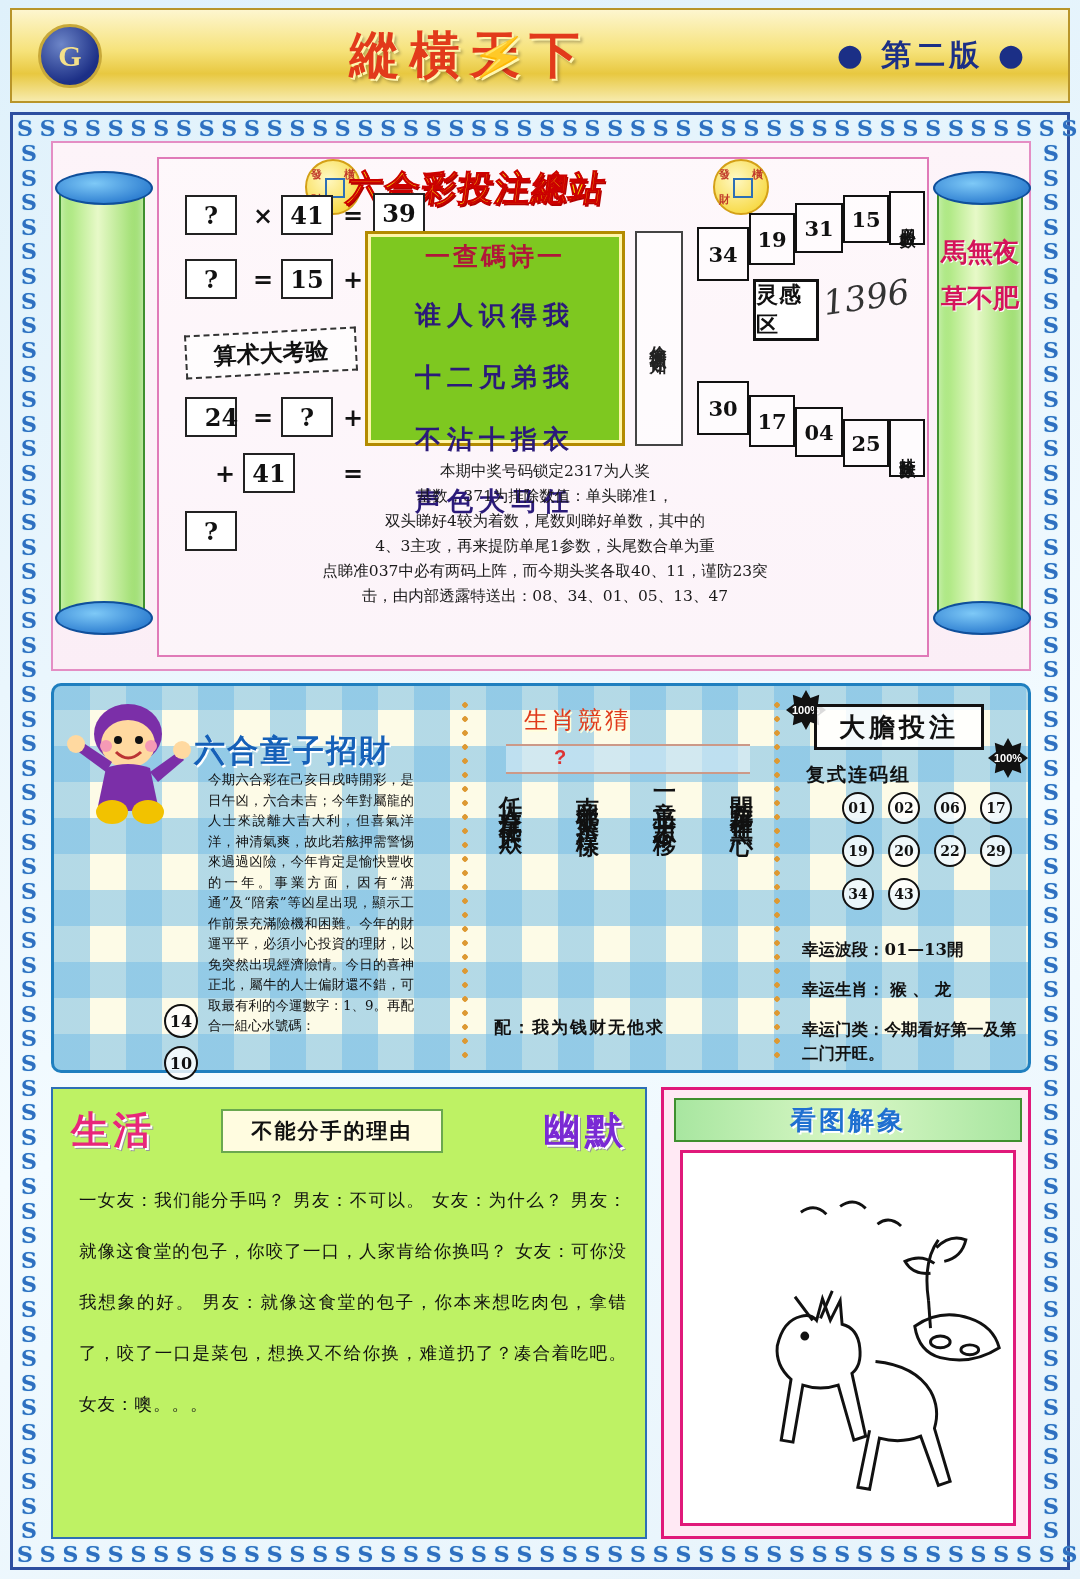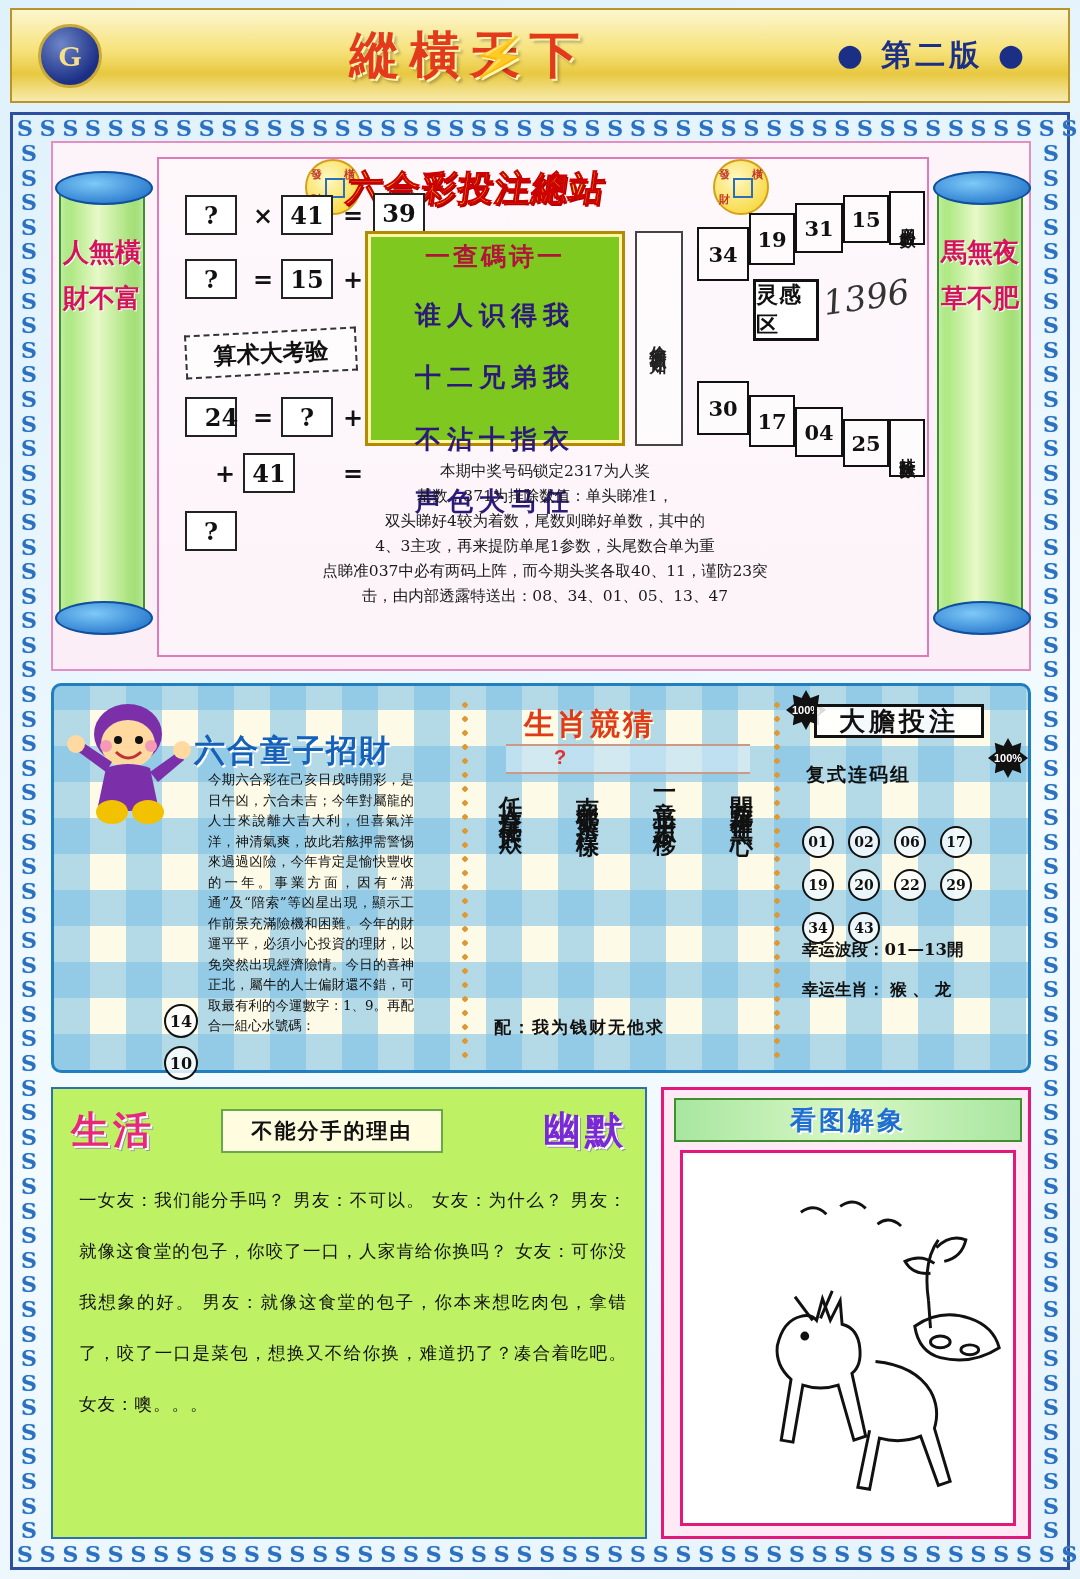--- a/index.html
+++ b/index.html
@@ -191,21 +191,21 @@
     display:flex; align-items:center; justify-content:center;
     font-family:"DejaVu Serif", serif; font-size:16px; font-weight:bold; color:#111;
   }
   .dots-divider {
     position:absolute; top:12px; width:14px; height:366px;
     background-image:radial-gradient(circle, #d93 2.5px, transparent 3px);
     background-size:14px 14px;
   }
   #mid-title2 {
     position:absolute; left:470px; top:18px; font-family:"DejaVu Serif", serif;
-    font-size:30px; font-weight:bold; color:#e03a1a; letter-spacing:3px;
+    font-size:24px; font-weight:normal; color:#e03a1a; letter-spacing:3px;
     text-shadow:1.5px 1.5px 0 #ffd; }
   #mid-scroll {
     position:absolute; left:452px; top:58px; width:244px; height:30px;
     border-top:2px solid #c98; border-bottom:2px solid #c98; background:rgba(255,255,255,.4);
   }
   #mid-scroll:after{ content:"?"; position:absolute; left:48px; top:0px; font-size:20px; color:#d33; font-weight:bold;}
   #riddle-cols {
     position:absolute; left:442px; top:92px; width:262px; height:230px;
     display:flex; flex-direction:row-reverse; justify-content:space-between;
   }
@@ -213,35 +213,35 @@
     writing-mode:vertical-rl; text-orientation:upright;
     font-family:"DejaVu Serif", serif; font-size:23px; font-weight:bold;
     color:#111; letter-spacing:6px;
   }
   #riddle-answer {
     position:absolute; left:440px; top:330px; width:270px;
     font-family:"DejaVu Serif", serif; font-size:17px; font-weight:bold; color:#111;
     letter-spacing:2px;
   }
   #bet-title-box {
-    position:absolute; left:760px; top:18px; width:170px; height:34px;
+    position:absolute; left:760px; top:18px; width:170px; height:46px;
     border:3px solid #111; background:rgba(255,255,255,.85);
     display:flex; align-items:center; justify-content:center;
     font-family:"DejaVu Serif", serif; font-size:26px; font-weight:bold; color:#111; letter-spacing:4px;
   }
   .burst {
     position:absolute; width:40px; height:40px; background:#111; color:#fff;
     font-size:11px; font-weight:bold; display:flex; align-items:center; justify-content:center;
     clip-path:polygon(50% 0,61% 20%,83% 12%,80% 35%,100% 50%,80% 65%,83% 88%,61% 80%,50% 100%,39% 80%,17% 88%,20% 65%,0 50%,20% 35%,17% 12%,39% 20%);
   }
   #bet-sub {
     position:absolute; left:752px; top:76px; font-family:"DejaVu Serif", serif;
     font-size:19px; font-weight:bold; color:#111; letter-spacing:2px;
   }
-  #bet-balls { position:absolute; left:748px; top:106px; width:214px;margin-top:34px; }
+  #bet-balls { position:absolute; left:788px; top:106px; width:214px; }
   .bet-row { display:flex; gap:14px; margin-bottom:11px; }
   .bet-row .ball { width:32px; height:32px; font-size:14px; }
   .lucky-line {
     position:absolute; left:748px; font-family:"DejaVu Serif", serif;
     font-size:16.5px; font-weight:bold; color:#111; width:220px; line-height:24px;
   }
   
   #panel-humor {
     position:absolute; left:8px; top:946px; width:596px; height:452px;
     background:#bef264; border:2px solid #2d6fb5;
@@ -425,21 +425,20 @@
       <span>S</span>
     </div>
 
   <div id="content">
 
     <div id="panel-top">
 
       <div class="side-pillar" id="pillar-left">
         <div class="pillar-cap cap-top"></div>
         <div class="pillar-cap cap-bot"></div>
-        <div class="pillar-text">人無橫財不富</div>
       </div>
 
       <div class="side-pillar" id="pillar-right">
         <div class="pillar-cap cap-top"></div>
         <div class="pillar-cap cap-bot"></div>
         <div class="pillar-text">馬無夜草不肥</div>
       </div>
 
       <div id="top-inner">
         <div class="funnel"></div>
@@ -585,20 +584,21 @@
           <div class="ball">22</div>
           <div class="ball">29</div>
         </div>
         <div class="bet-row">
           <div class="ball">34</div>
           <div class="ball">43</div>
         </div>
       </div>
       <div class="lucky-line" style="top:252px;">幸运波段：01—13開</div>
       <div class="lucky-line" style="top:292px;">幸运生肖：  猴 、  龙</div>
+      <div class="lucky-line" style="top:332px;">幸运门类：今期看好第一及第二门开旺。</div>
     </div>
 
     <div id="panel-humor">
       <div id="humor-left">生活</div>
       <div id="humor-sub">不能分手的理由</div>
       <div id="humor-right">幽默</div>
       <div id="humor-body">一女友：我们能分手吗？ 男友：不可以。 女友：为什么？ 男友：就像这食堂的包子，你咬了一口，人家肯给你换吗？ 女友：可你没我想象的好。 男友：就像这食堂的包子，你本来想吃肉包，拿错了，咬了一口是菜包，想换又不给你换，难道扔了？凑合着吃吧。女友：噢。。。</div>
     </div>
 
     <div id="panel-pic">

